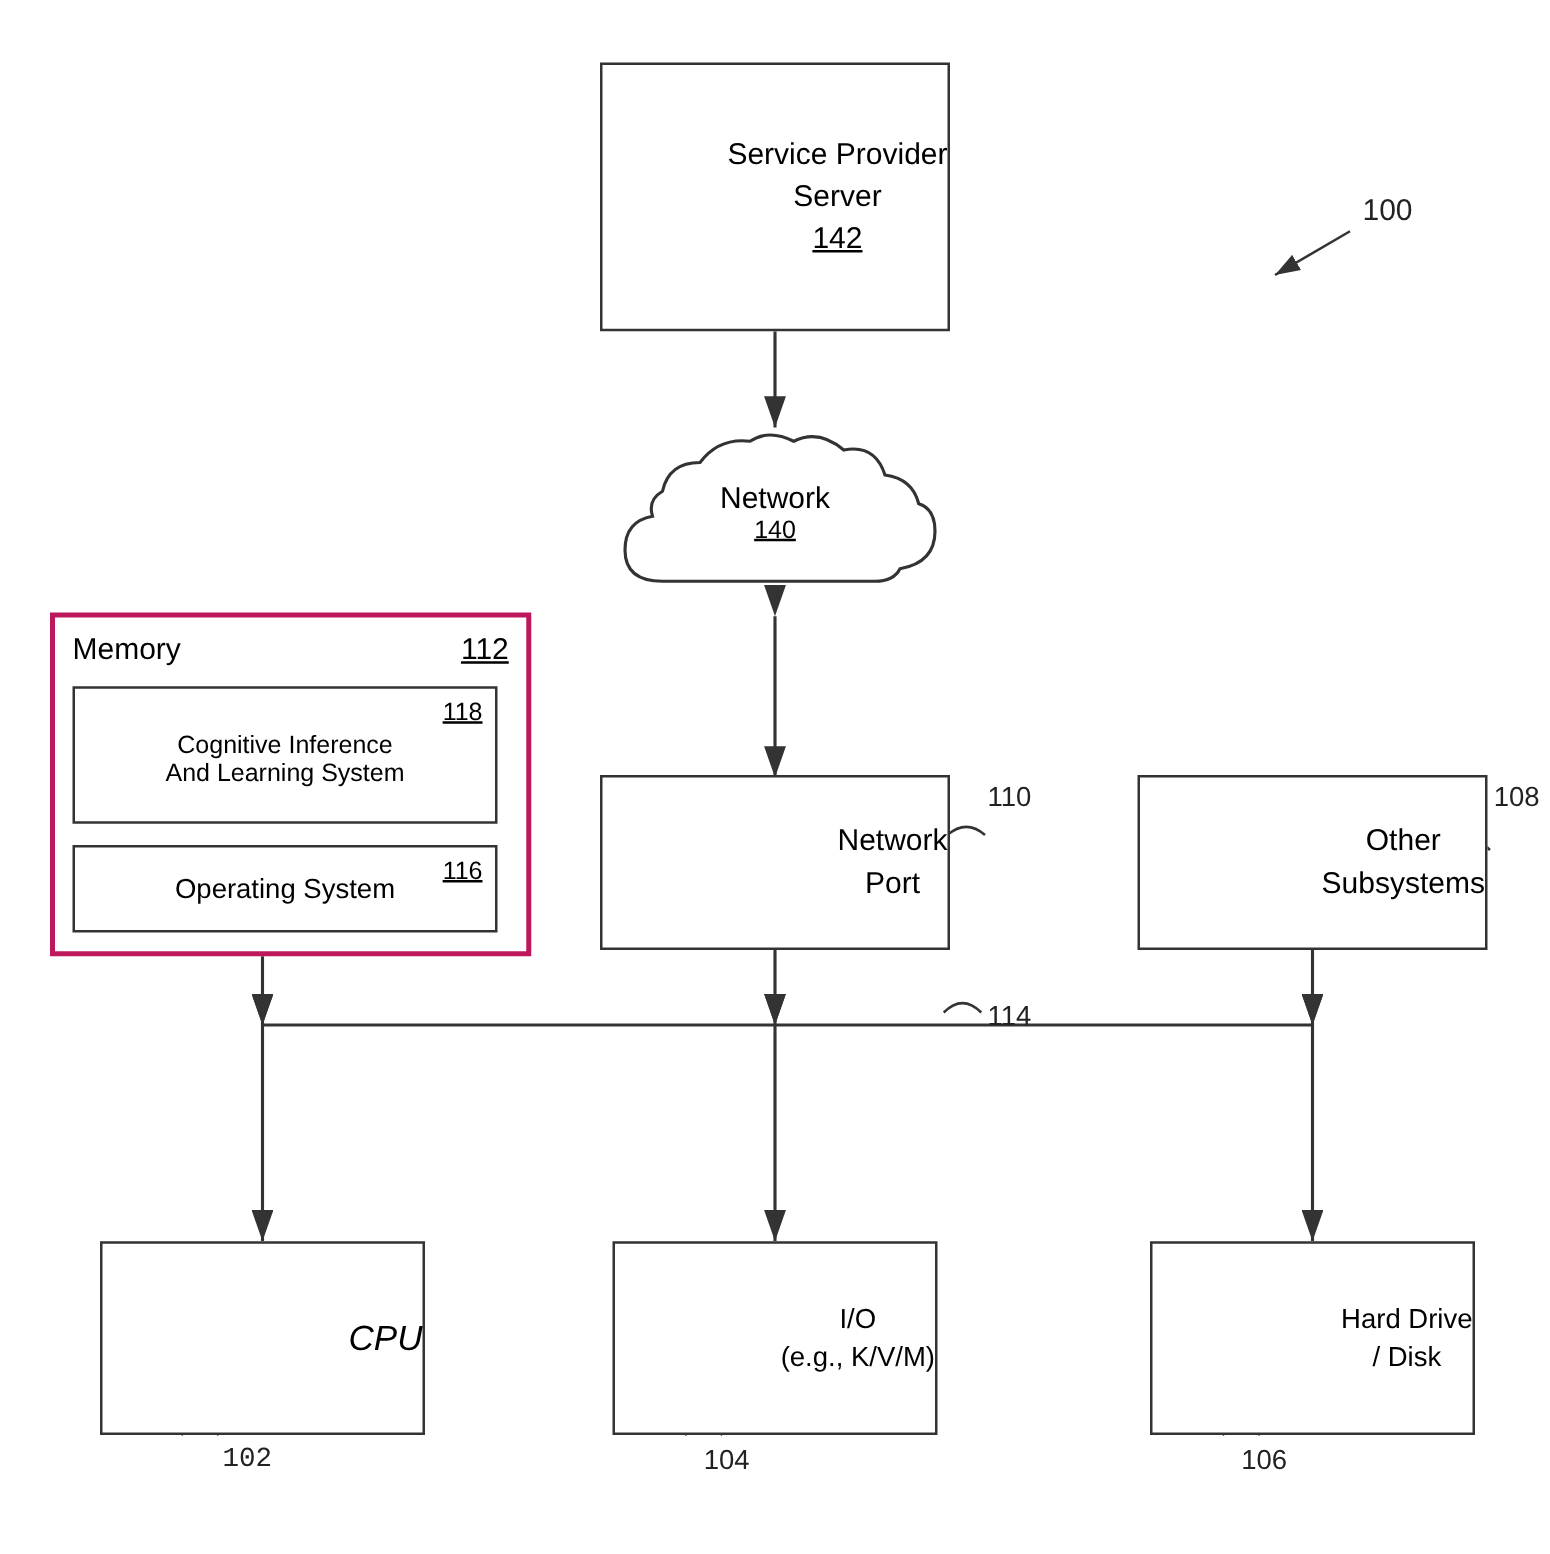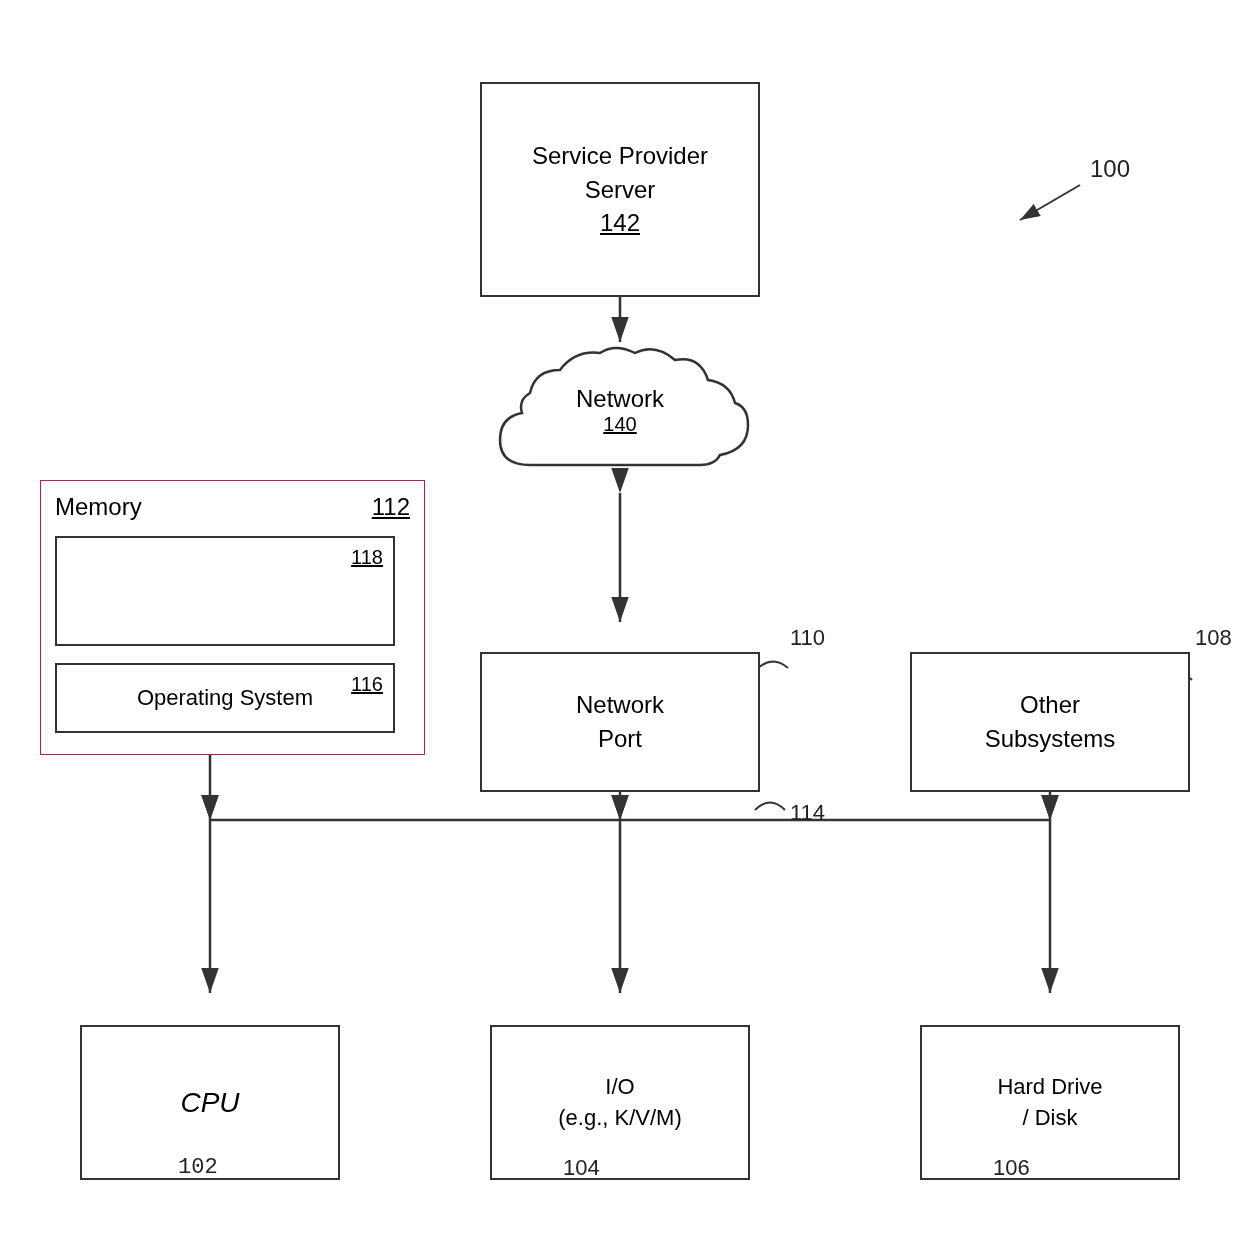--- a/index.html
+++ b/index.html
@@ -16,25 +16,24 @@
       top: 0; left: 0;
       width: 1240px;
       height: 1243px;
     }
     .box {
       position: absolute;
       border: 2px solid #333;
       background: #fff;
       display: flex;
       align-items: center;
-      justify-content: center;
+      justify-content: flex-end;
       text-align: center;
       font-size: 22px;
       line-height: 1.4;
-      margin-top: 32px;
     }
     .underline {
       text-decoration: underline;
     }
     .ref-label {
       position: absolute;
       font-size: 22px;
       color: #222;
     }
     
@@ -44,22 +43,23 @@
     
     svg.arrows {
       position: absolute;
       top: 0; left: 0;
       width: 1240px;
       height: 1243px;
       pointer-events: none;
     }
     .memory-outer {
       position: absolute;
-      border: 1px solid #be185d;
-      background: #fff;
+      border: 4px solid #be185d;
+      background: #fff;
+      margin-top: 10px;
     }
     .memory-inner-box {
       position: absolute;
       border: 2px solid #333;
       background: #fff;
       text-align: center;
       display: flex;
       align-items: center;
       justify-content: center;
     }
@@ -181,20 +181,24 @@
       <span>Memory</span>
     </div>
     <div style="position:absolute; top:12px; right:14px; font-size:24px;">
       <span class="underline">112</span>
     </div>
 
     <div class="memory-inner-box" style="left:14px; top:55px; width:340px; height:110px; font-size:20px;">
       <div style="position:absolute; top:8px; right:10px; font-size:20px;">
         <span class="underline">118</span>
       </div>
+      <div style="margin-top:8px;">
+        <span style="white-space:pre-line; text-align:center;">Cognitive Inference
+And Learning System</span>
+      </div>
     </div>
 
     <div class="memory-inner-box" style="left:14px; top:182px; width:340px; height:70px; font-size:22px;text-align:right;">
       <span>Operating System</span>
       <div style="position:absolute; top:8px; right:10px; font-size:20px;">
         <span class="underline">116</span>
       </div>
     </div>
   </div>
 

